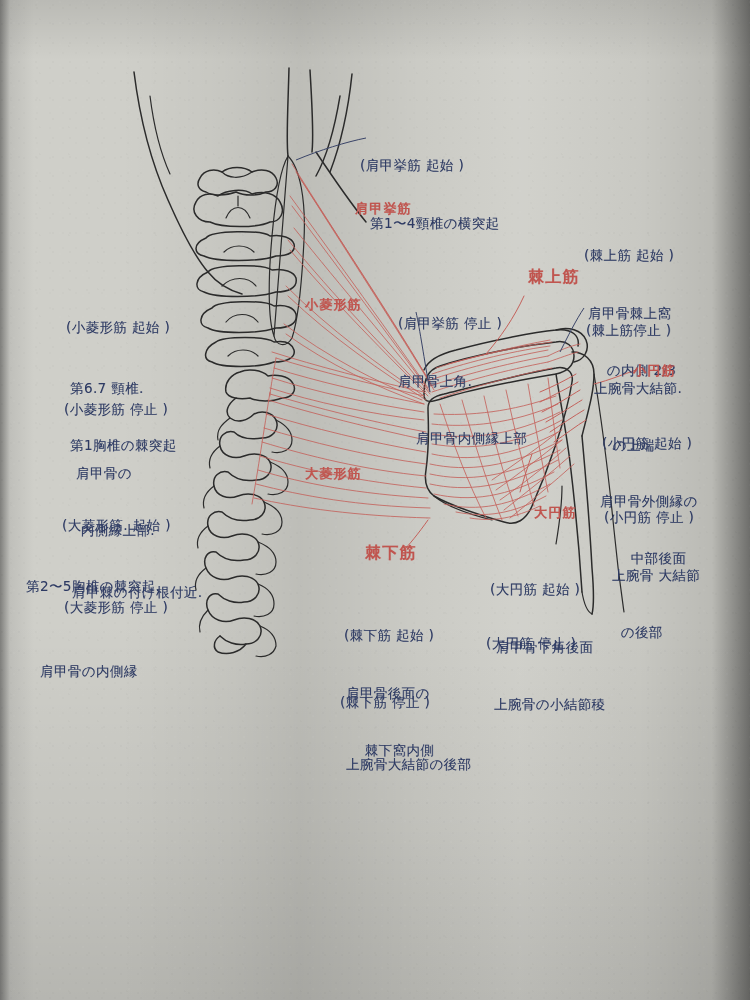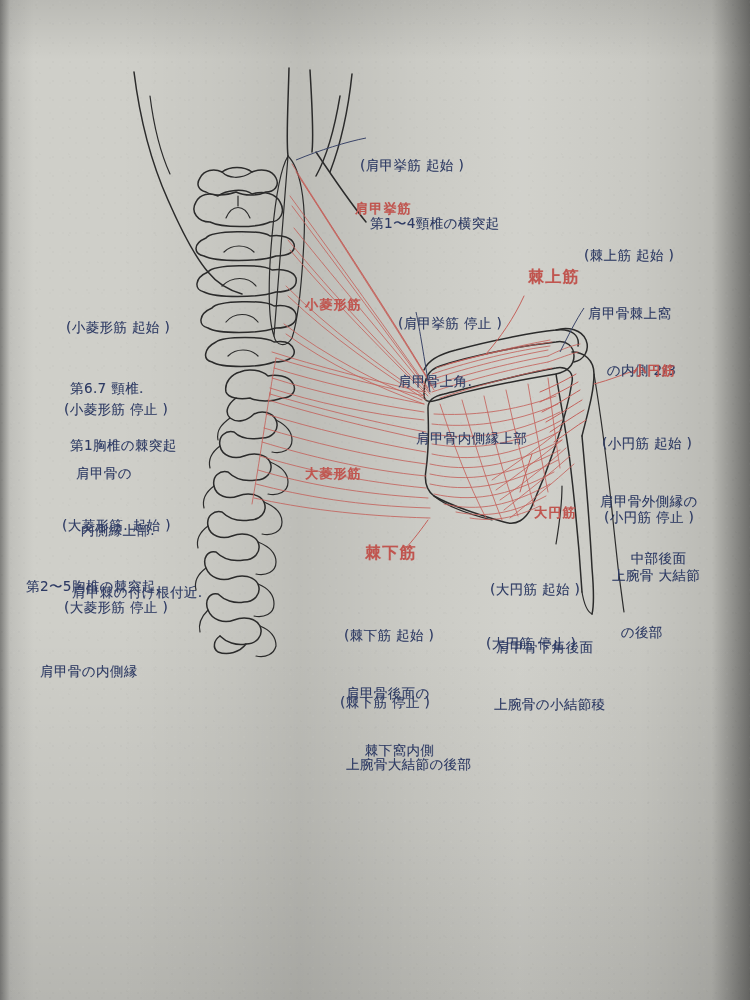--- a/index.html
+++ b/index.html
@@ -359,20 +359,25 @@
     <div>(大菱形筋 停止 )</div>
     <div style="margin-left:-24px; margin-top:6px;">肩甲骨の内側縁</div>
   </div>
 
   <div class="hand blue-ink" style="left:584px; top:208px;">
     <div>(棘上筋 起始 )</div>
     <div style="margin-left:4px;">肩甲骨棘上窩</div>
     <div style="margin-left:18px;"> の内側 2/3</div>
   </div>
 
+  <div class="hand blue-ink" style="left:586px; top:283px;">
+    <div>(棘上筋停止 )</div>
+    <div style="margin-left:8px;">上腕骨大結節.</div>
+    <div style="margin-left:22px;"> の上端</div>
+  </div>
 
   <div class="hand blue-ink" style="left:602px; top:396px;">
     <div>(小円筋 起始 )</div>
     <div style="margin-left:-2px;">肩甲骨外側縁の</div>
     <div style="margin-left:24px;"> 中部後面</div>
   </div>
 
   <div class="hand blue-ink" style="left:604px; top:470px;">
     <div>(小円筋 停止 )</div>
     <div style="margin-left:8px;">上腕骨 大結節</div>

